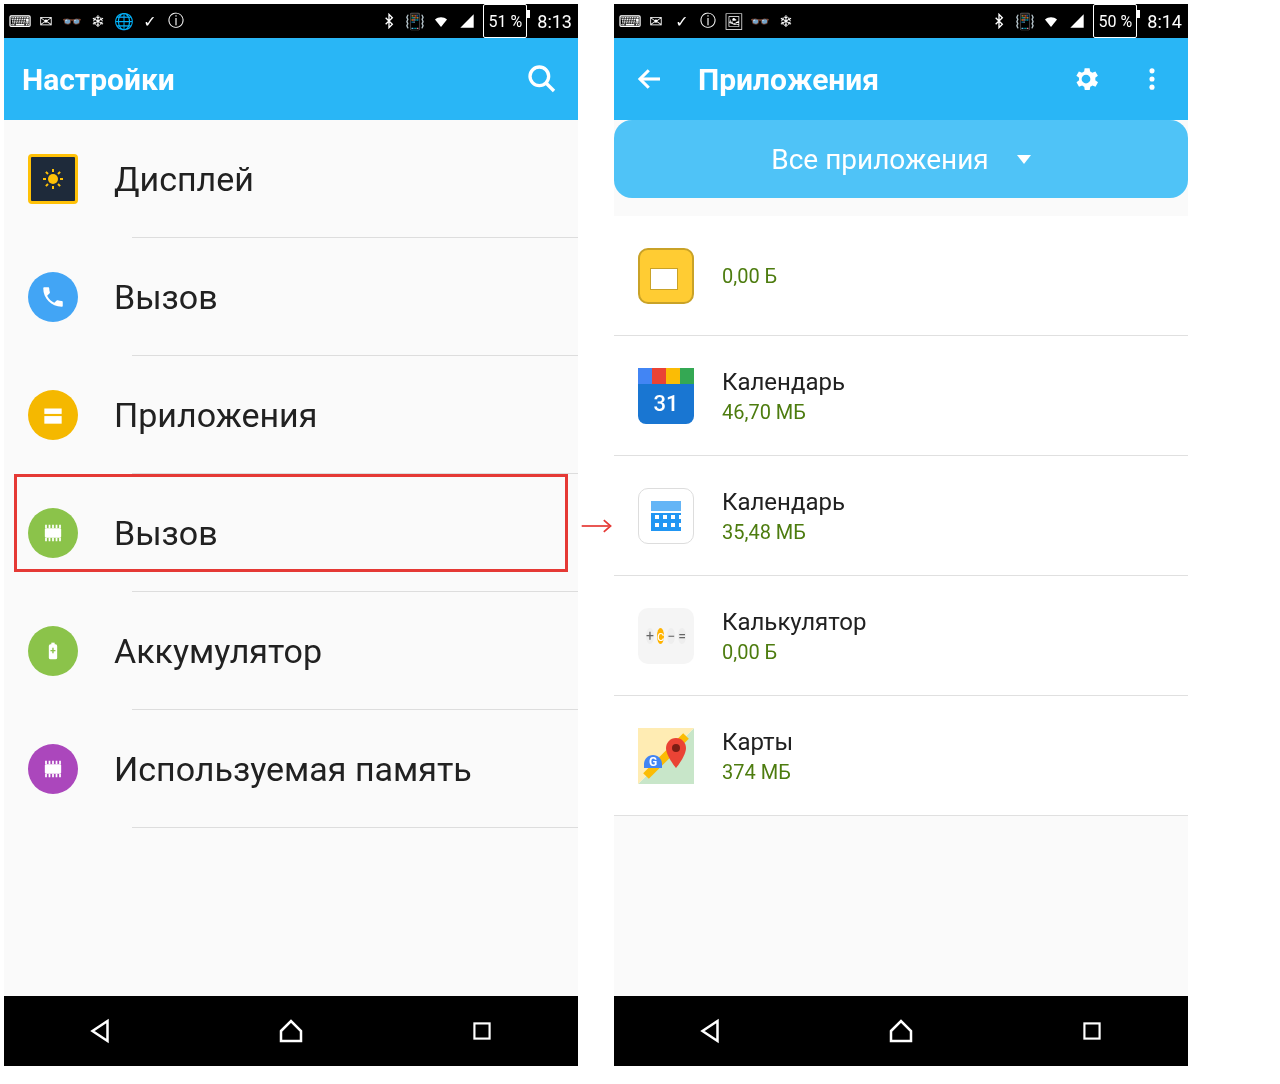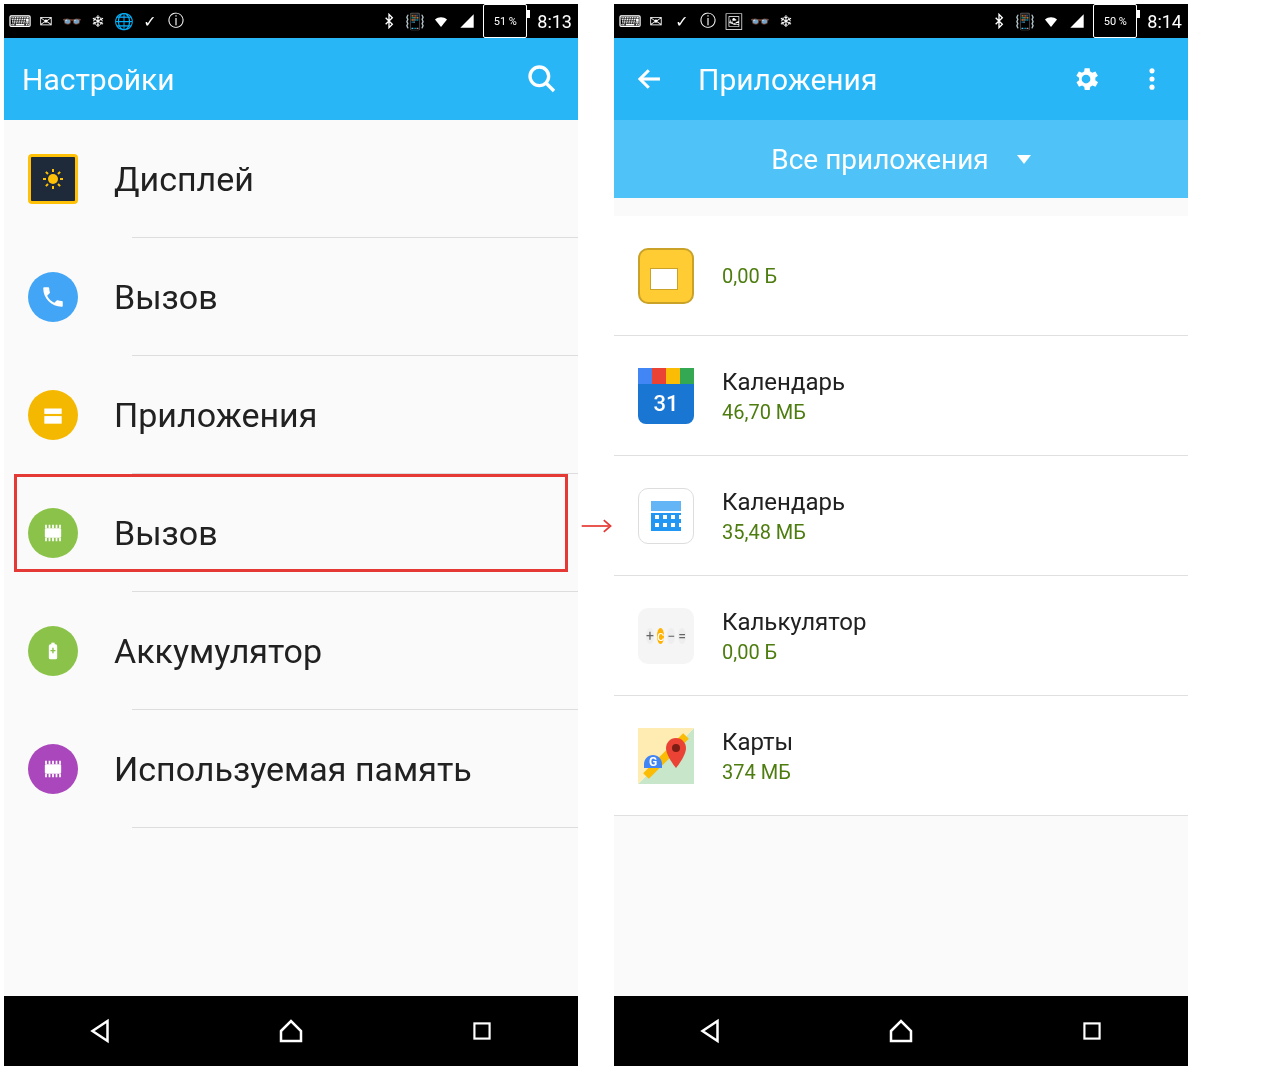--- a/index.html
+++ b/index.html
@@ -35,51 +35,52 @@
   }
   .statusbar .left-icons { display: flex; gap: 6px; align-items: center; }
   .statusbar .right-icons { margin-left: auto; display: flex; gap: 6px; align-items: center; }
   .statusbar .sb-icon { width: 20px; height: 20px; display: inline-flex; align-items: center; justify-content: center; }
   .statusbar .battery {
     border: 1.5px solid #fff;
     border-radius: 2px;
     width: 44px; height: 34px;
     position: relative;
     display: flex; align-items: center; justify-content: center;
-    font-size: 11px;
+    font-size: 16px;
   }
   .statusbar .battery::after {
     content:""; position:absolute; right:-4px; top:5px; width:3px; height:8px; background:#fff;
   }
   .statusbar .clock { font-size: 18px; margin-left: 4px; }
 
   
   .appbar {
     background: #29b6f6;
     color: #fff;
     height: 82px;
     display: flex;
     align-items: center;
     padding: 0 18px;
     gap: 30px;
   }
-  .appbar .title { font-size: 30px; font-weight: 400; }
+  .appbar .title { font-size: 30px; font-weight: 700; }
   .appbar .appbar-icon { width: 36px; height: 36px; display:flex; align-items:center; justify-content:center; }
   .appbar .spacer { flex: 1; }
 
   
   .filterbar {
     background: #4fc3f7;
     color: #fff;
     height: 78px;
     display:flex;
     align-items:center;
     justify-content:center;
     gap:28px;
     font-size: 28px;
+    border-radius: 18px;
   }
   .filterbar .tri {
     width:0;height:0;border-left:7px solid transparent;border-right:7px solid transparent;border-top:9px solid #fff;
   }
 
   
   .settings-list { flex:1; background:#fafafa; overflow:hidden; }
   .settings-item {
     display:flex; align-items:center;
     height: 118px;

